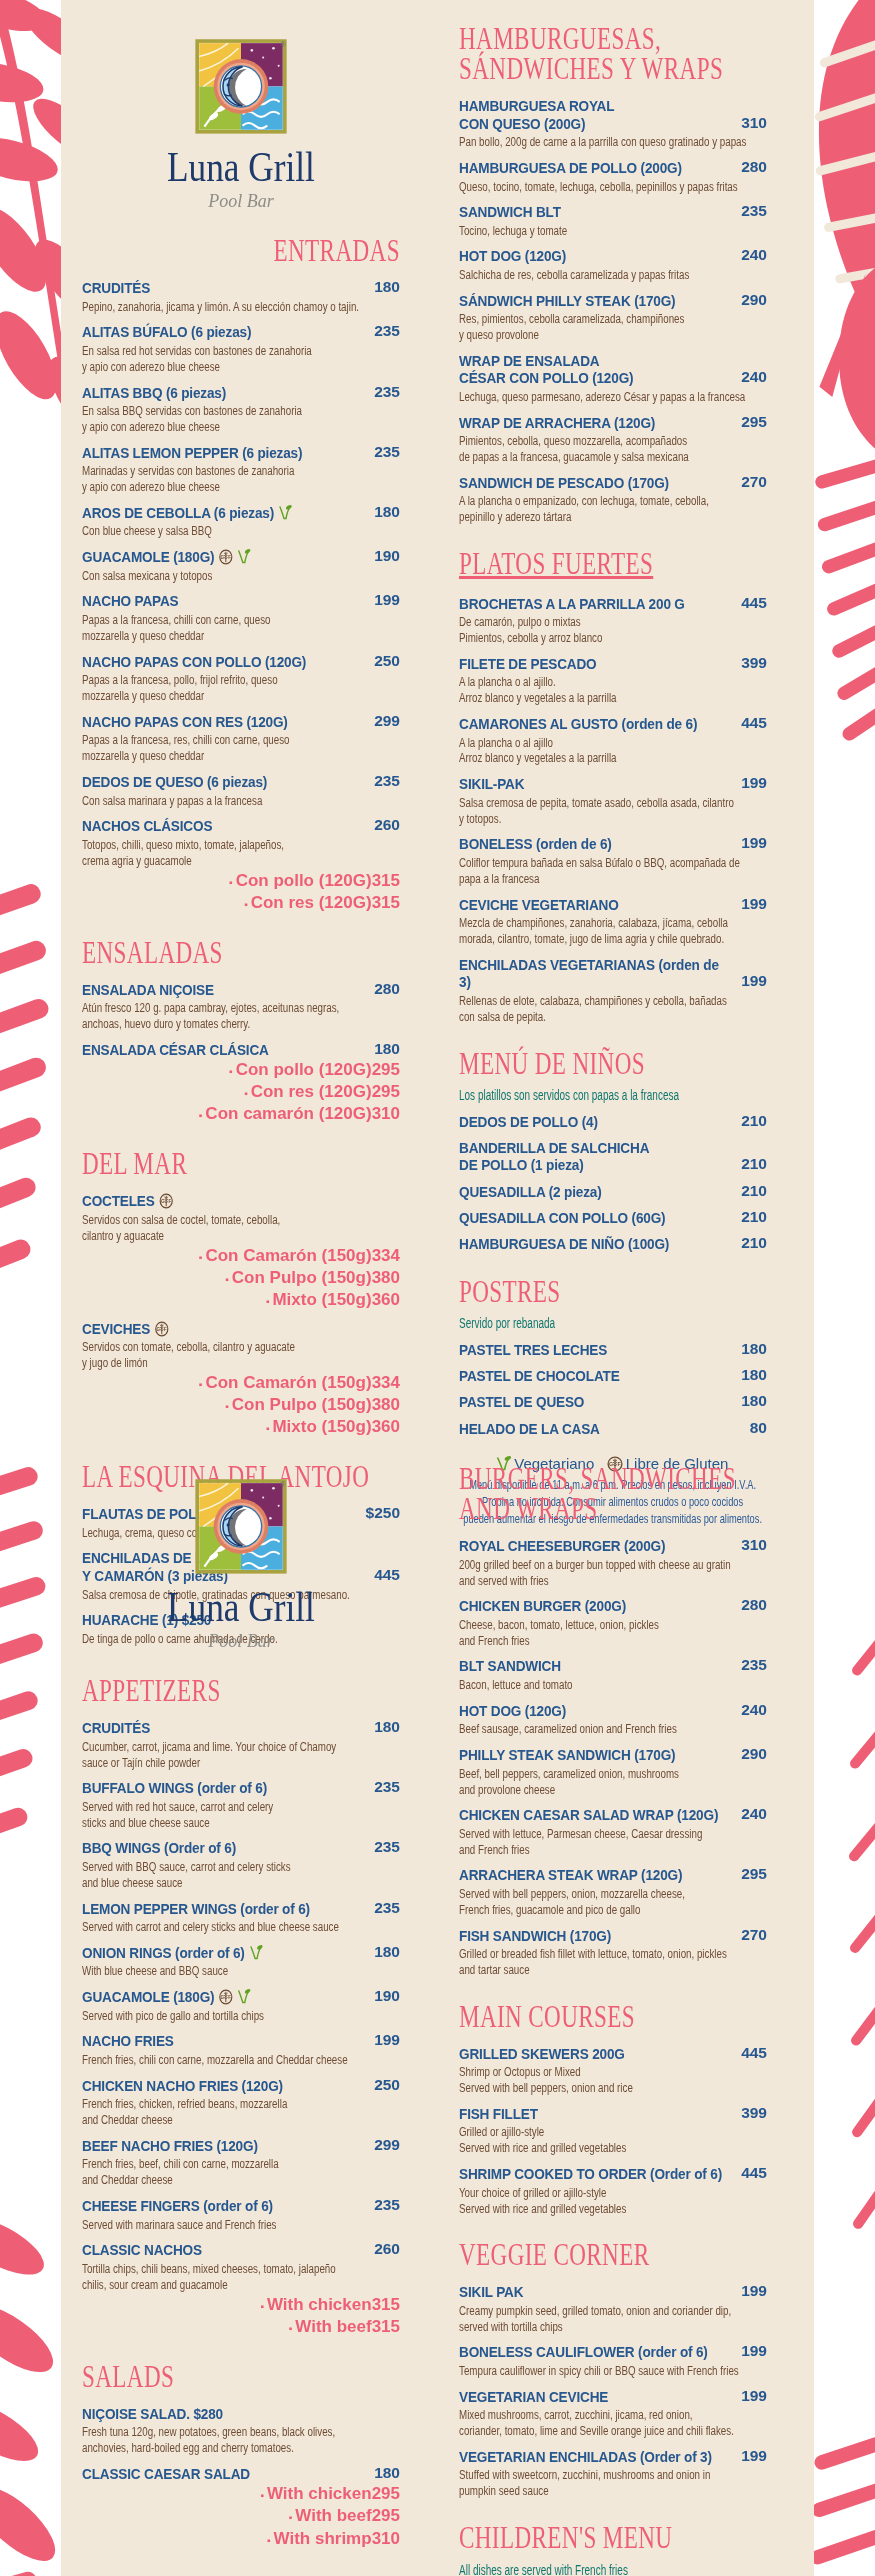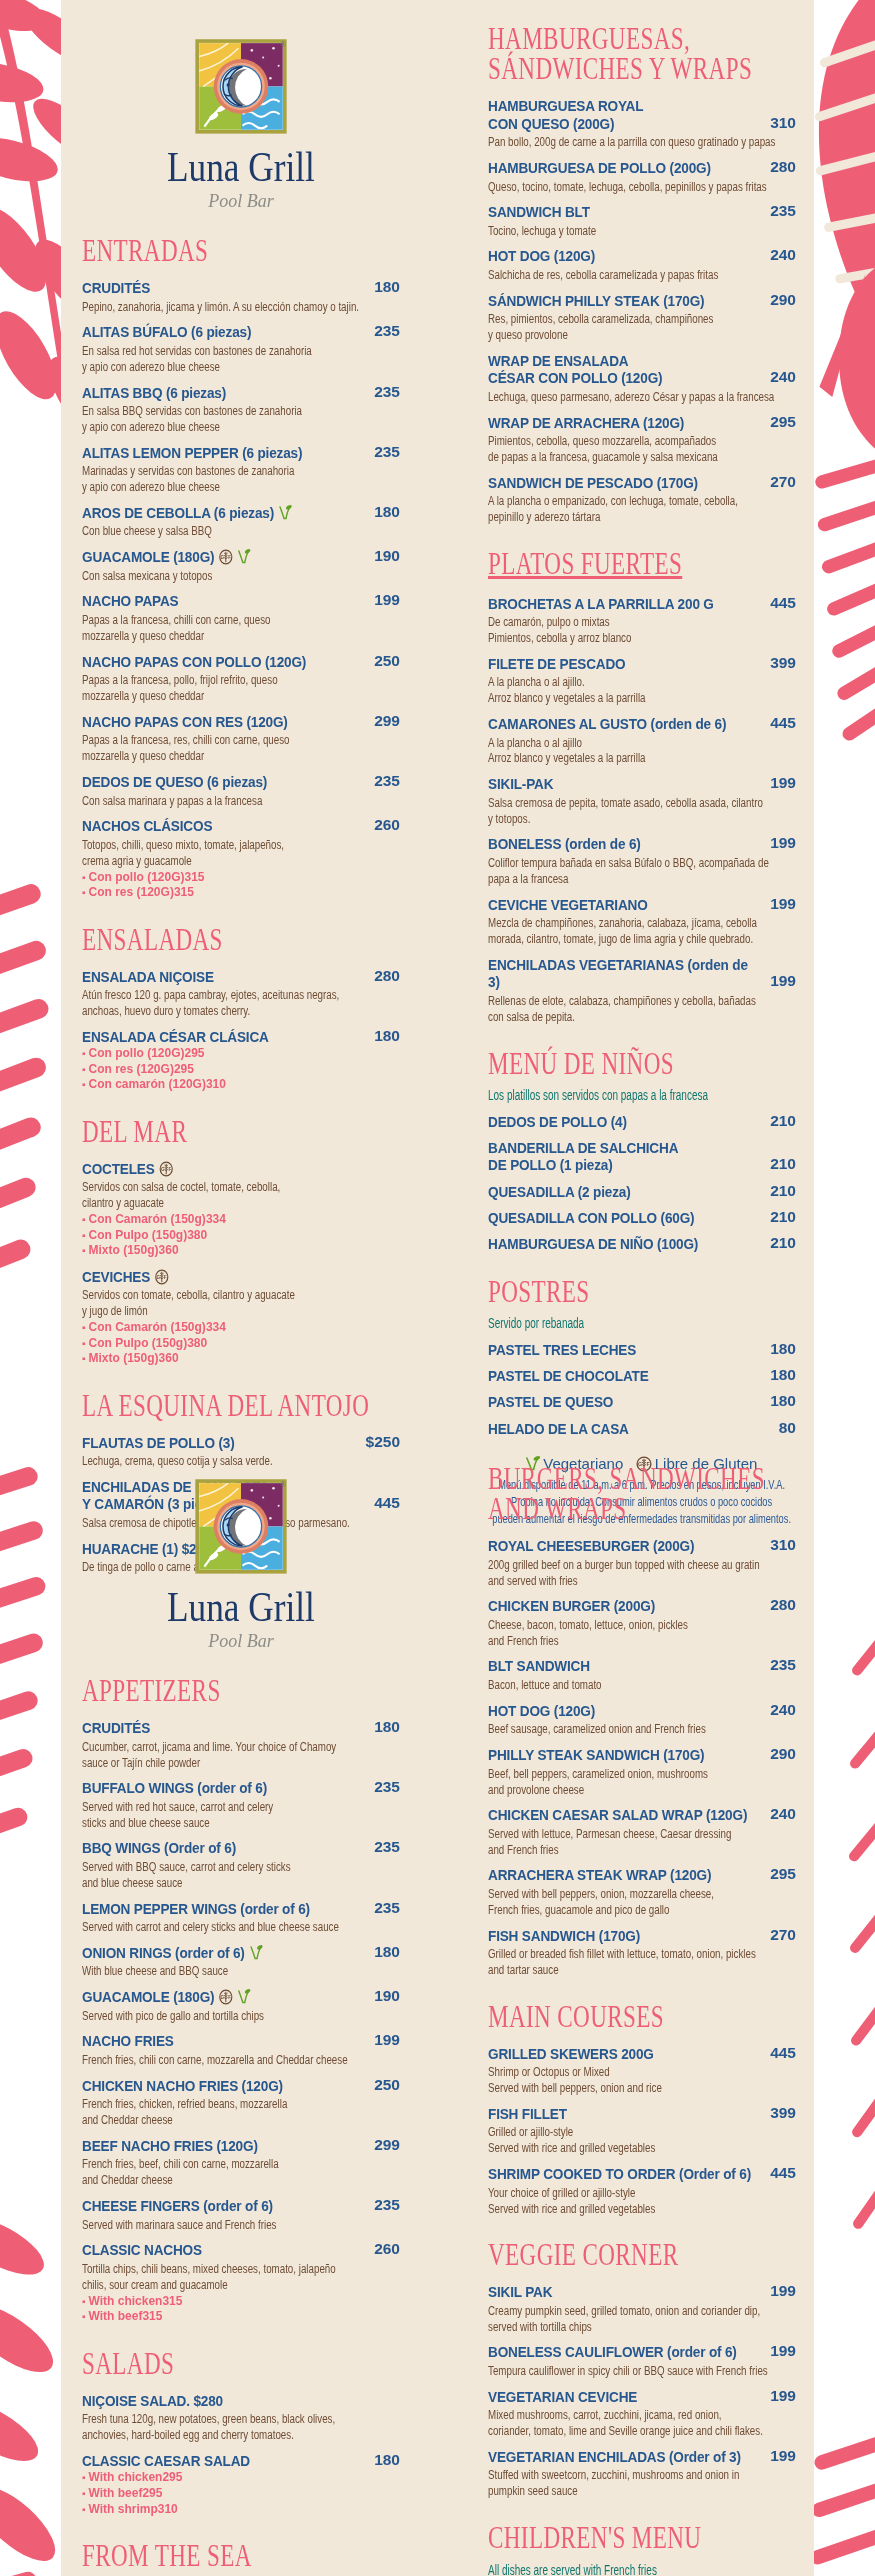--- a/index.html
+++ b/index.html
@@ -3,21 +3,21 @@
 <meta charset="utf-8">
 <style>
   html,body{margin:0;padding:0;}
   body{width:876px;height:2880px;background:#fff;font-family:"Liberation Sans",sans-serif;}
   .canvas{position:relative;width:876px;height:2880px;background:#fff;overflow:hidden;}
   .deco{position:absolute;z-index:0;}
   .panel{position:absolute;z-index:1;left:61px;top:0;width:753px;height:2880px;background:#f1e8da;}
   .page{position:absolute;z-index:2;left:61px;width:753px;}
   .col{position:absolute;top:0;}
   .col-left{left:21px;width:318px;}
-  .col-right{left:427px;width:308px;}
+  .col-right{left:398px;width:308px;}
 
   
   .cx-title{display:block;width:134%;transform:scaleX(0.746);transform-origin:0 0;white-space:pre-line;}
   .cx-name{display:block;width:114%;transform:scaleX(0.877);transform-origin:0 0;white-space:pre-line;}
   .cx-desc{display:block;width:140%;transform:scaleX(0.714);transform-origin:0 0;white-space:pre-line;}
   .cx-center{display:block;width:140%;margin-left:-20%;transform:scaleX(0.714);transform-origin:50% 0;text-align:center;white-space:pre-line;}
   .cx-brand{display:block;width:122%;margin-left:-11%;transform:scaleX(0.82);transform-origin:50% 0;}
 
   .logo-block{margin:39px auto 0;text-align:center;}
   .brand-name{font-family:"Liberation Serif",serif;font-size:43px;line-height:1;color:#1d3a6b;margin-top:5.2px;}
@@ -28,21 +28,21 @@
   .col-right .menu-section:first-child .section-title{margin-top:44px;}
   .section-subtitle{font-size:14px;color:#0f766e;margin:-4.1px 0 9.3px;line-height:1.15;}
 
   .menu-item{margin-bottom:8.8px;}
   .item-head{position:relative;padding-right:40px;}
   .item-name{font-size:15.5px;font-weight:bold;color:#27578f;line-height:1.13;letter-spacing:-0.2px;}
   .item-price{position:absolute;right:-40px;bottom:0.5px;font-size:15.5px;font-weight:bold;color:#27578f;}
   .item-head .item-price{right:0;}
   .item-desc{font-size:13.7px;color:#6e4b33;line-height:1.16;margin-top:2.1px;}
   .variants{margin-top:1px;}
-  .variant{display:flex;justify-content:flex-start;font-size:12px;font-weight:bold;color:#ee5f76;line-height:1.3;}
+  .variant{display:flex;justify-content:flex-end;font-size:17px;font-weight:bold;color:#ee5f76;line-height:1.3;}
   .variant-label::before{content:"▪ ";font-size:10.3px;}
   .variant-price{color:#ee5f76;}
 
   .badge{display:inline-block;vertical-align:-3.1px;margin-left:5.2px;}
   .badge-v{width:15.5px;height:17px;}
   .badge-gf{width:16px;height:16px;}
 
   .footer{margin-top:17.5px;}
   .legend-row{text-align:center;font-size:15px;color:#27578f;margin-bottom:5.2px;}
   .legend-label{margin:0 7.2px 0 3.1px;}
@@ -209,21 +209,21 @@
           <circle cx="64" cy="89" r="3" fill="#1d3a6b"></circle>
           <rect x="4" y="4" width="170" height="176" fill="none" stroke="#a8a23f" stroke-width="7"></rect>
           <text x="165" y="16" font-size="14" fill="#6f6f6f">®</text>
         </svg>
         <div class="brand-name">
             <span class="cx-brand">Luna Grill</span>
           </div>
         <div class="brand-sub">Pool Bar</div>
       </div>
         <div class="menu-section">
-          <h2 class="section-title" style="margin: 24px 0px 12.4px;">
+          <h2 class="section-title" style="margin: 24px 0px 12.4px; text-align: right;">
             <span class="cx-title">ENTRADAS</span>
           </h2>
           <div class="menu-item">
             <div class="item-head">
               <div class="item-name cx-name"><span>CRUDITÉS</span></div>
               <div class="item-price">180</div>
             </div>
             <div class="item-desc cx-desc">Pepino, zanahoria, jicama y limón. A su elección chamoy o tajin.</div>
           </div>
           <div class="menu-item">

